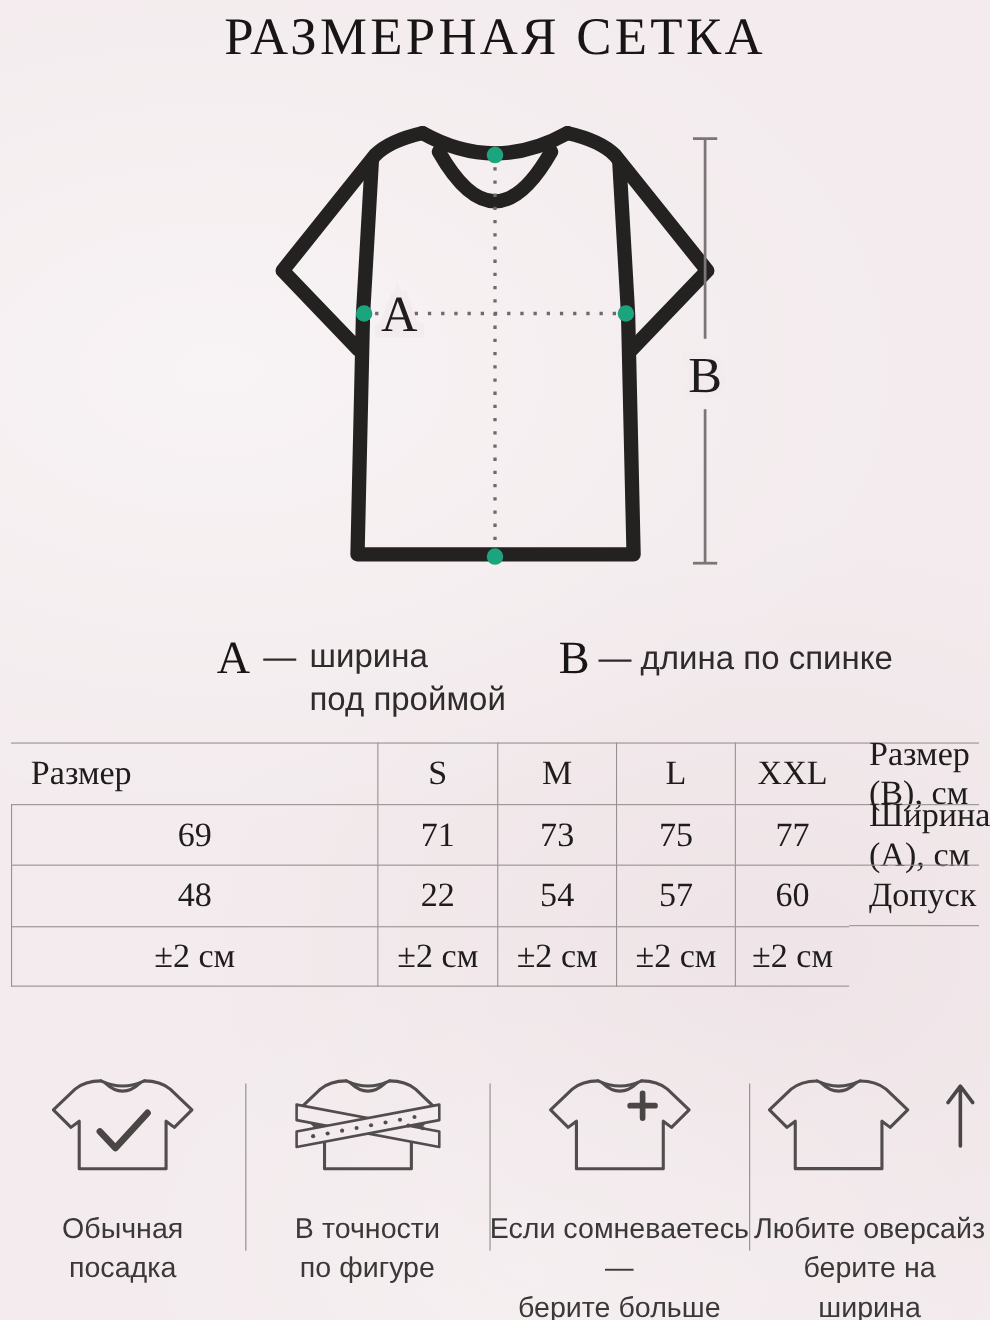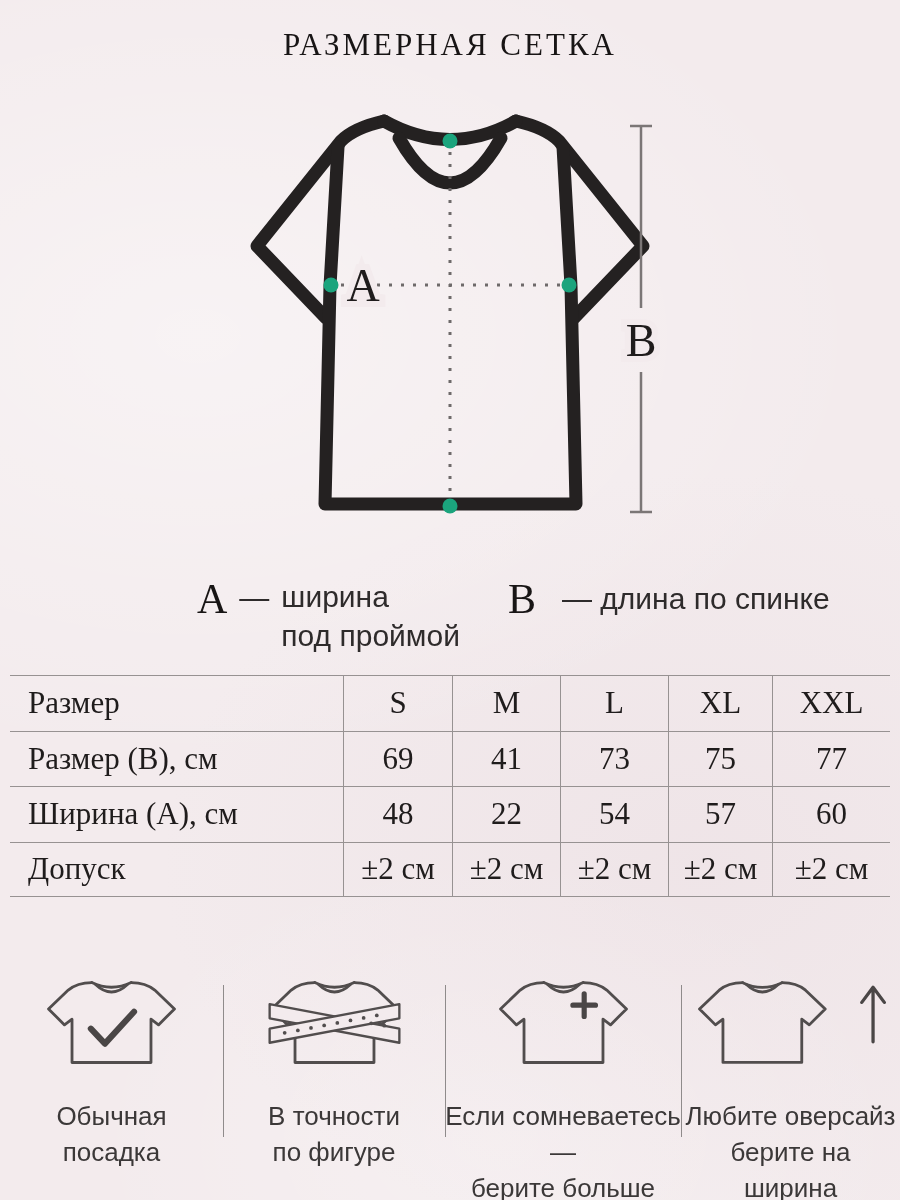--- a/index.html
+++ b/index.html
@@ -6,21 +6,21 @@
   body{width:900px;height:1200px;overflow:hidden;
        font-family:"Liberation Serif", serif;}
   .canvas{position:relative;width:900px;height:1200px;color:#1f1c1c;
     background:
       radial-gradient(1100px 700px at 22% 28%, rgba(255,255,255,.40), transparent 62%),
       radial-gradient(900px 650px at 78% 72%, rgba(231,216,221,.35), transparent 60%),
       radial-gradient(700px 500px at 55% 95%, rgba(255,255,255,.25), transparent 60%),
       #f3ebed;}
   
   .title{position:absolute;top:6px;left:0;width:100%;text-align:center;
-    font-size:31px;letter-spacing:3px;font-weight:500;color:#181515;margin-top:21px;}
+    font-size:48px;letter-spacing:3px;font-weight:500;color:#181515;}
   
   svg.diagram{position:absolute;top:0;left:0;}
   .shirt{fill:none;stroke:#242121;stroke-width:13;stroke-linecap:round;stroke-linejoin:round;}
   .dotline{fill:none;stroke:#6e6a6a;stroke-width:3;stroke-dasharray:3 9;}
   .measure{fill:none;stroke:#7b7676;stroke-width:2.5;}
   .dot{fill:#1ba47d;}
   .diagram-letter{font-family:"Liberation Serif",serif;font-size:46px;fill:#1f1c1c;
     paint-order:stroke;stroke:#f3ebed;stroke-width:12;}
   
   .legend{position:absolute;display:flex;align-items:flex-start;}
@@ -93,34 +93,33 @@
   <div class="legend" style="left:197px;top:577px;">
     <span class="cap">A</span>
     <span class="dash">—</span>
     <span class="stack">
       <span>ширина</span>
       <span>под проймой</span>
     </span>
   </div>
   <div class="legend" style="left:508px;top:577px;">
     <span class="cap">B</span>
-    <span class="inline" style="margin-left:26px;">— длина по спинке</span>
+    <span class="inline" style="margin-left:8px;">— длина по спинке</span>
   </div>
 
   <div class="size-table">
     <div class="st-cell lbl">Размер</div>
     <div class="st-cell vline">S</div>
     <div class="st-cell vline">M</div>
     <div class="st-cell vline">L</div>
-    <div class="st-cell vline">XL</div>
     <div class="st-cell vline">XXL</div>
 
     <div class="st-cell lbl">Размер (B), см</div>
     <div class="st-cell vline">69</div>
-    <div class="st-cell vline">41</div>
+    <div class="st-cell vline">71</div>
     <div class="st-cell vline">73</div>
     <div class="st-cell vline">75</div>
     <div class="st-cell vline">77</div>
 
     <div class="st-cell lbl">Ширина (A), см</div>
     <div class="st-cell vline">48</div>
     <div class="st-cell vline">22</div>
     <div class="st-cell vline">54</div>
     <div class="st-cell vline">57</div>
     <div class="st-cell vline">60</div>

